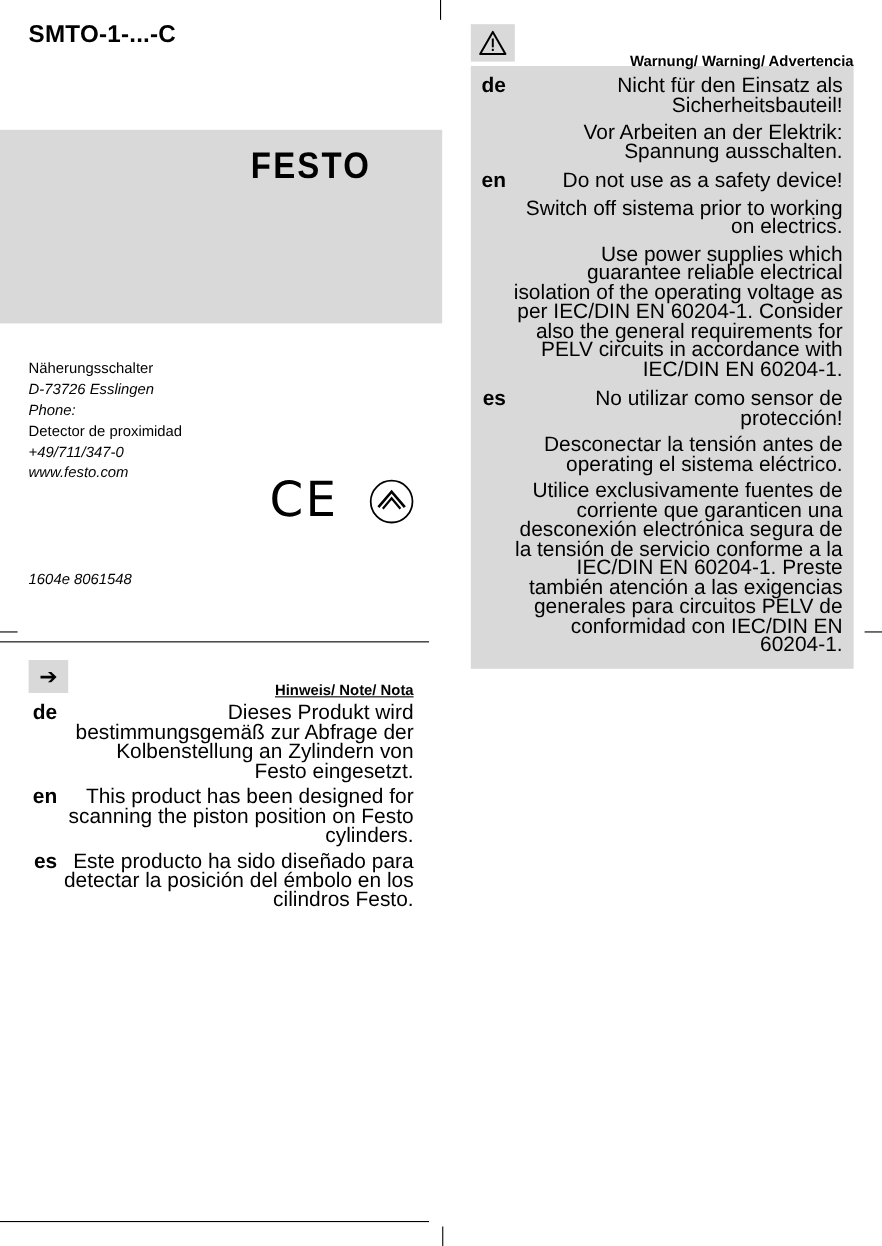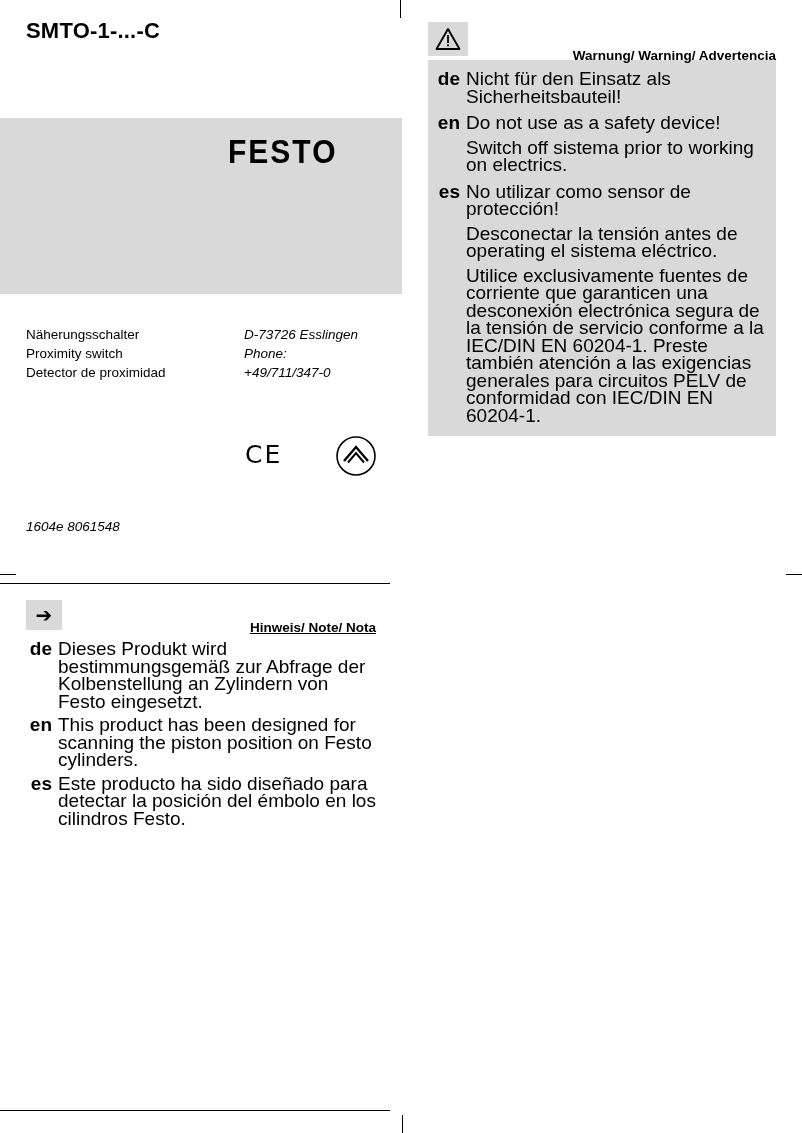--- a/index.html
+++ b/index.html
@@ -65,36 +65,36 @@
   }
 
   .address-block {
     position: absolute;
     left: 26px;
     top: 325px;
     width: 380px;
     font-size: 13.5px;
     line-height: 19px;
   }
-  .address-block .row { display: flex; }
+  .address-block .row { display: flex; flex-direction: column; }
   .address-block .c1 { width: 218px; }
   .address-block .c2 { width: 160px; font-style: italic; }
 
   .mark-row {
     position: absolute;
     left: 240px;
     top: 435px;
     width: 160px;
     height: 48px;
   }
   .ce-mark {
     position: absolute;
     left: 5px;
     top: 0px;
-    font-size: 25px;
+    font-size: 44px;
     line-height: 40px;
     font-family: "DejaVu Sans", sans-serif;
     letter-spacing: 2px;
   }
   .c-tick {
     position: absolute;
     left: 95px;
     top: 0px;
     width: 42px;
     height: 42px;
@@ -151,21 +151,21 @@
     font-size: 19px;
     line-height: 17.5px;
   }
   .lang-tag {
     font-weight: bold;
     width: 26px;
     flex: none;
     text-align: right;
     padding-right: 6px;
   }
-  .lang-text { flex: 1; }
+  .lang-text { flex: 1; text-align: right; }
   .lang-text p { margin: 0 0 7px 0; }
   .lang-text p:last-child { margin-bottom: 0; }
 
   
   .right-col {
     position: absolute;
     left: 428px;
     top: 22px;
     width: 348px;
   }
@@ -217,26 +217,29 @@
 
 <div class="logo-band"></div>
 <div class="festo-logo">FESTO</div>
 
 <div class="address-block">
   <div class="row">
     <div class="c1">Näherungsschalter</div>
     <div class="c2">D-73726 Esslingen</div>
   </div>
   <div class="row">
-    <div class="c1">Proximity switch</div>
     <div class="c2">Phone:</div>
   </div>
   <div class="row">
     <div class="c1">Detector de proximidad</div>
     <div class="c2">+49/711/347-0</div>
+  </div>
+  <div class="row">
+    <div class="c1"></div>
+    <div class="c2">www.festo.com</div>
   </div>
 </div>
 
 <div class="mark-row">
   <div class="ce-mark">CE</div>
   <div class="c-tick">
     <svg width="42" height="42" viewBox="0 0 42 42">
       <circle cx="21" cy="21" r="19" fill="none" stroke="#000" stroke-width="1.6"></circle>
       <path d="M9 26 L21 12 L33 26" fill="none" stroke="#000" stroke-width="2.4"></path>
       <path d="M13 27.5 L21 18 L29 27.5" fill="none" stroke="#000" stroke-width="2"></path>
@@ -286,28 +289,30 @@
       </svg>
     </div>
     <div class="warn-title">Warnung/ Warning/ Advertencia</div>
   </div>
 
   <div class="warn-body">
     <div class="lang-block">
       <div class="lang-tag">de</div>
       <div class="lang-text">
         <p>Nicht für den Einsatz als Sicherheitsbauteil!</p>
+        <p>Vor Arbeiten an der Elektrik: Spannung ausschalten.</p>
       </div>
     </div>
 
     <div class="lang-block">
       <div class="lang-tag">en</div>
       <div class="lang-text">
         <p>Do not use as a safety device!</p>
         <p>Switch off sistema prior to working on electrics.</p>
+        <p>Use power supplies which guarantee reliable electrical isolation of the operating voltage as per IEC/DIN EN 60204-1. Consider also the general requirements for PELV circuits in accordance with IEC/DIN EN 60204-1.</p>
       </div>
     </div>
 
     <div class="lang-block">
       <div class="lang-tag">es</div>
       <div class="lang-text">
         <p>No utilizar como sensor de protección!</p>
         <p>Desconectar la tensión antes de operating el sistema eléctrico.</p>
         <p>Utilice exclusivamente fuentes de corriente que garanticen una desconexión electrónica segura de la tensión de servicio conforme a la IEC/DIN EN 60204-1. Preste también atención a las exigencias generales para circuitos PELV de conformidad con IEC/DIN EN 60204-1.</p>
       </div>

